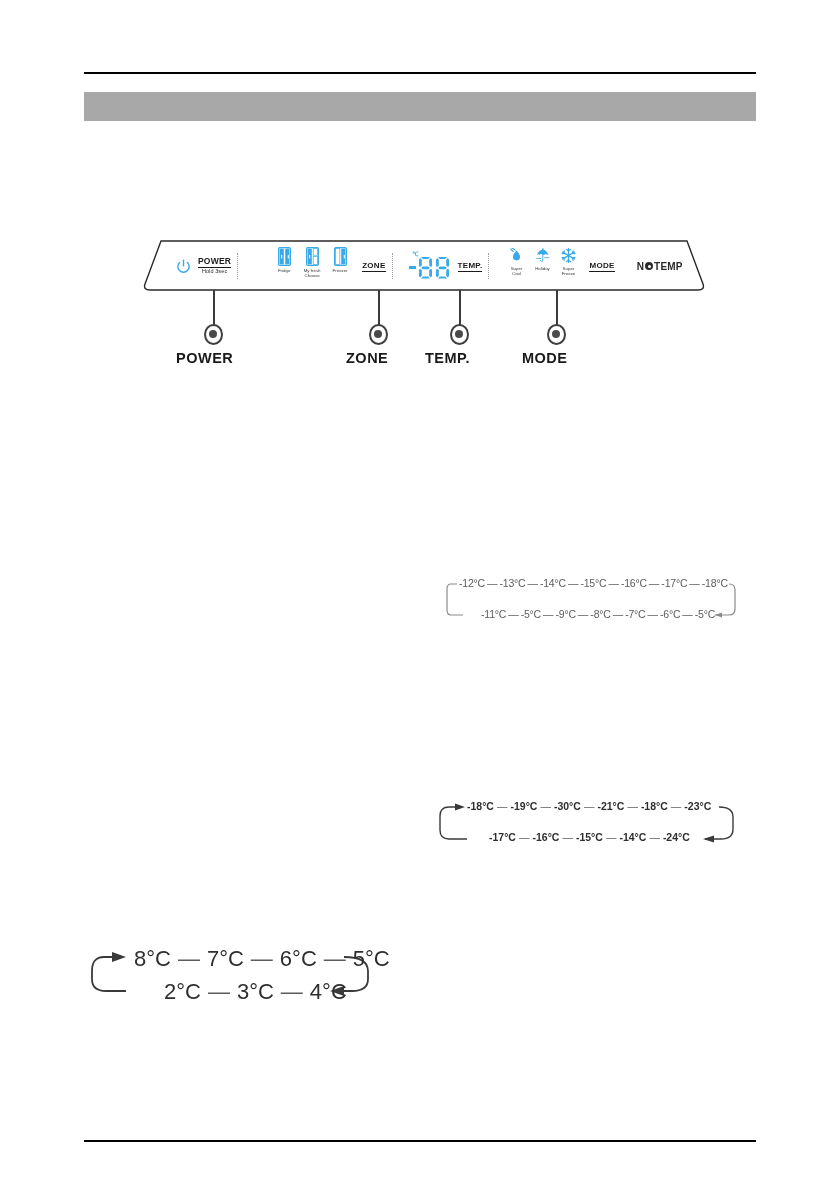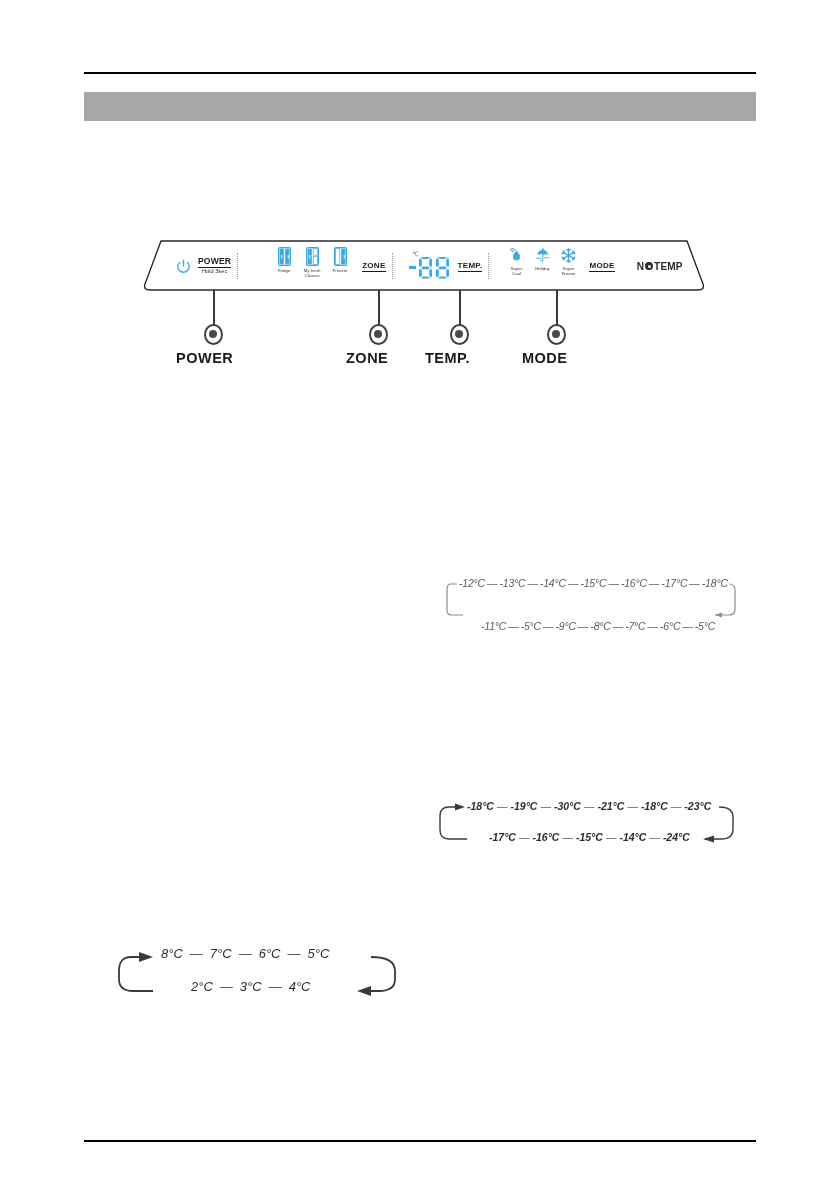--- a/index.html
+++ b/index.html
@@ -250,21 +250,20 @@
   .cycle {
     position: absolute;
     color: #5c5c5c;
   }
   .cycle svg { display: block; position: absolute; left: 0; top: 0; }
   .cyc-row {
     position: absolute;
     display: flex;
     align-items: center;
     white-space: nowrap;
-    font-style: italic;
   }
   .cyc-val { display: inline-block; }
   .cyc-dash {
     display: inline-block;
     color: #5c5c5c;
   }
 
   
   #cycle-freezer-range {
     left: 443px;
@@ -283,25 +282,25 @@
     width: 310px;
     height: 56px;
     font-size: 10.5px;
     color: #2e2e2e;
     font-weight: bold;
   }
   #cycle-freezer-set .cyc-dash { padding: 0 3px; font-weight: normal; }
 
   
   #cycle-fridge-set {
-    left: 113px;
+    left: 86px;
     top: 941px;
     width: 300px;
     height: 66px;
-    font-size: 13px;
+    font-size: 22px;
     color: #2e2e2e;
   }
   #cycle-fridge-set .cyc-dash { padding: 0 7px; }
 </style>
 </head>
 <body>
 
 <div id="page-header-rule"></div>
 <div id="section-band"></div>
 <div id="page-footer-rule"></div>
@@ -492,21 +491,21 @@
     <span class="cyc-val">-14°C</span>
     <span class="cyc-dash">—</span>
     <span class="cyc-val">-15°C</span>
     <span class="cyc-dash">—</span>
     <span class="cyc-val">-16°C</span>
     <span class="cyc-dash">—</span>
     <span class="cyc-val">-17°C</span>
     <span class="cyc-dash">—</span>
     <span class="cyc-val">-18°C</span>
   </div>
-  <div class="cyc-row" style="left:38px; top:36px;margin-top:12px;">
+  <div class="cyc-row" style="left:38px; top:36px;">
     <span class="cyc-val">-11°C</span>
     <span class="cyc-dash">—</span>
     <span class="cyc-val">-5°C</span>
     <span class="cyc-dash">—</span>
     <span class="cyc-val">-9°C</span>
     <span class="cyc-dash">—</span>
     <span class="cyc-val">-8°C</span>
     <span class="cyc-dash">—</span>
     <span class="cyc-val">-7°C</span>
     <span class="cyc-dash">—</span>

